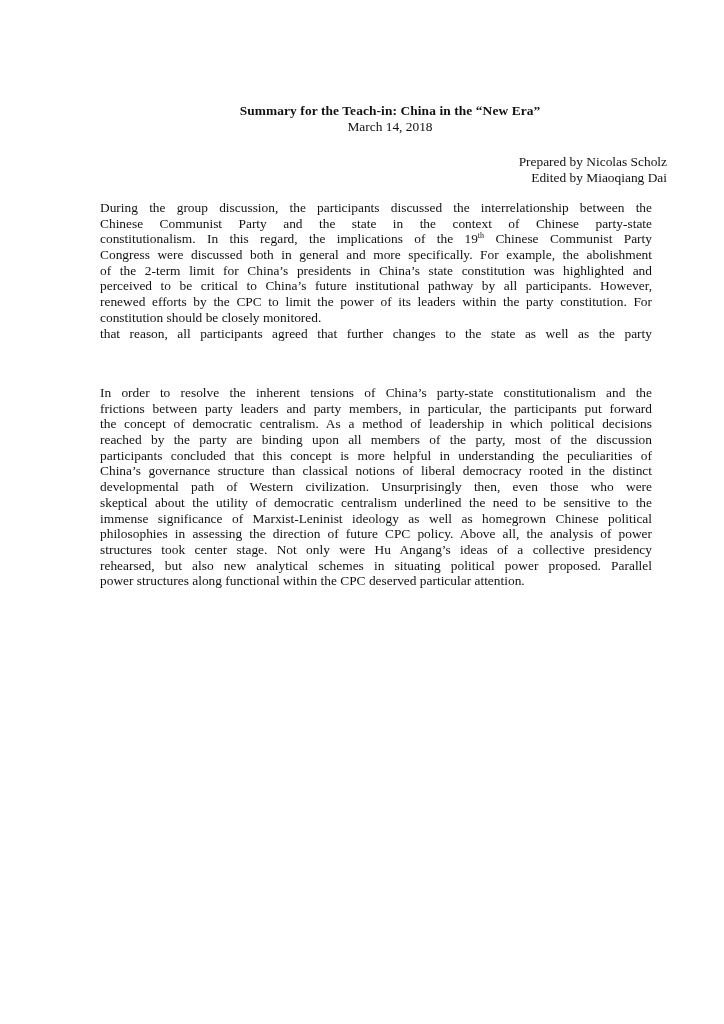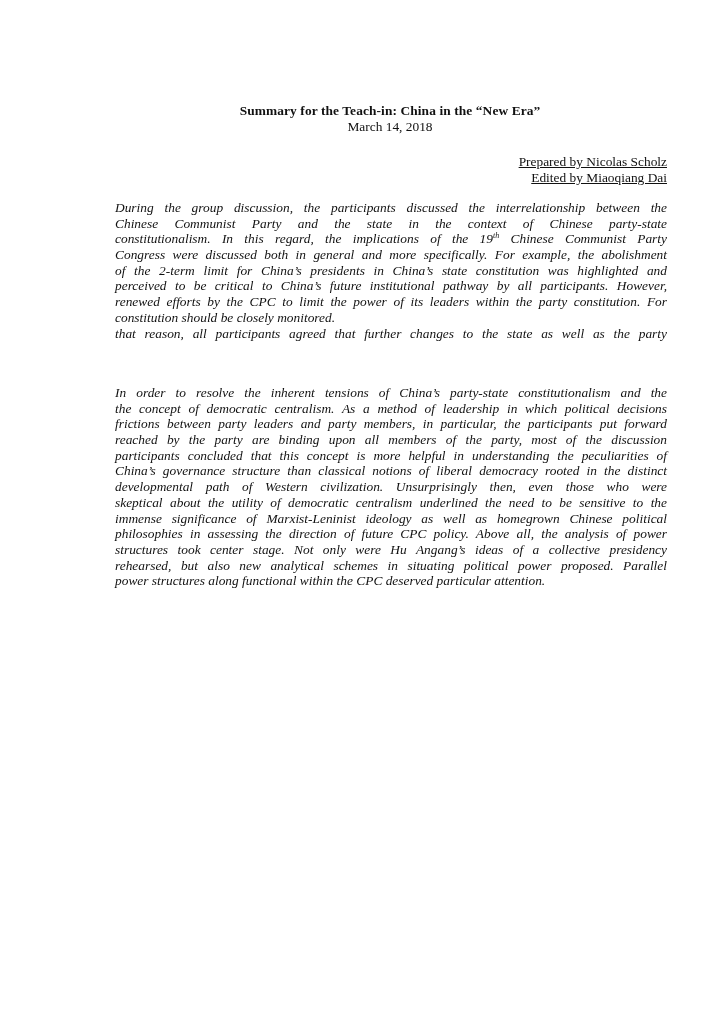--- a/index.html
+++ b/index.html
@@ -4,22 +4,22 @@
 <style>
   html, body { margin: 0; padding: 0; background: #ffffff; }
   body { width: 724px; height: 1024px; position: relative; overflow: hidden;
          font-family: "Liberation Serif", "DejaVu Serif", serif; color: #111; }
   .page { position: absolute; left: 0; top: 0; width: 724px; height: 1024px; background: #fff; margin-left: 28px; }
   .title { position: absolute; top: 103px; left: 0; width: 724px; text-align: center;
            font-weight: bold; font-size: 13.4px; letter-spacing: 0.1px; }
   .date { position: absolute; top: 119px; left: 0; width: 724px; text-align: center;
           font-size: 13.4px; }
   .credits { position: absolute; top: 154px; right: 85px; text-align: right; font-size: 13.4px;
-             line-height: 16px; text-decoration: underline; }
-  .para { position: absolute; left: 87px; width: 552px; font-size: 13.4px; line-height: 15.7px; font-style: italic; }
+             line-height: 16px; }
+  .para { position: absolute; left: 72px; width: 552px; font-size: 13.4px; line-height: 15.7px; }
   .line { display: block; text-align: justify; text-align-last: justify; white-space: nowrap;
           height: 15.7px; overflow: visible; }
   .line.last { text-align-last: left; }
   .p1 { top: 200px; }
   .p2 { top: 385px; }
   sup { font-size: 8px; line-height: 0; vertical-align: super; }
 </style>
 </head>
 <body>
 
@@ -38,22 +38,22 @@
       <span class="line">constitutionalism. In this regard, the implications of the 19<sup>th</sup> Chinese Communist Party</span>
       <span class="line">Congress were discussed both in general and more specifically. For example, the abolishment</span>
       <span class="line">of the 2-term limit for China’s presidents in China’s state constitution was highlighted and</span>
       <span class="line">perceived to be critical to China’s future institutional pathway by all participants. However,</span>
       <span class="line">renewed efforts by the CPC to limit the power of its leaders within the party constitution. For</span>
       <span class="line last">constitution should be closely monitored.</span>
       <span class="line">that reason, all participants agreed that further changes to the state as well as the party</span>
     </div>
   <div class="para p2">
       <span class="line">In order to resolve the inherent tensions of China’s party-state constitutionalism and the</span>
+      <span class="line">frictions between party leaders and party members, in particular, the participants put forward</span>
       <span class="line">the concept of democratic centralism. As a method of leadership in which political decisions</span>
-      <span class="line">frictions between party leaders and party members, in particular, the participants put forward</span>
       <span class="line">reached by the party are binding upon all members of the party, most of the discussion</span>
       <span class="line">participants concluded that this concept is more helpful in understanding the peculiarities of</span>
       <span class="line">China’s governance structure than classical notions of liberal democracy rooted in the distinct</span>
       <span class="line">developmental path of Western civilization. Unsurprisingly then, even those who were</span>
       <span class="line">skeptical about the utility of democratic centralism underlined the need to be sensitive to the</span>
       <span class="line">immense significance of Marxist-Leninist ideology as well as homegrown Chinese political</span>
       <span class="line">philosophies in assessing the direction of future CPC policy. Above all, the analysis of power</span>
       <span class="line">structures took center stage. Not only were Hu Angang’s ideas of a collective presidency</span>
       <span class="line">rehearsed, but also new analytical schemes in situating political power proposed. Parallel</span>
       <span class="line last">power structures along functional within the CPC deserved particular attention.</span>

